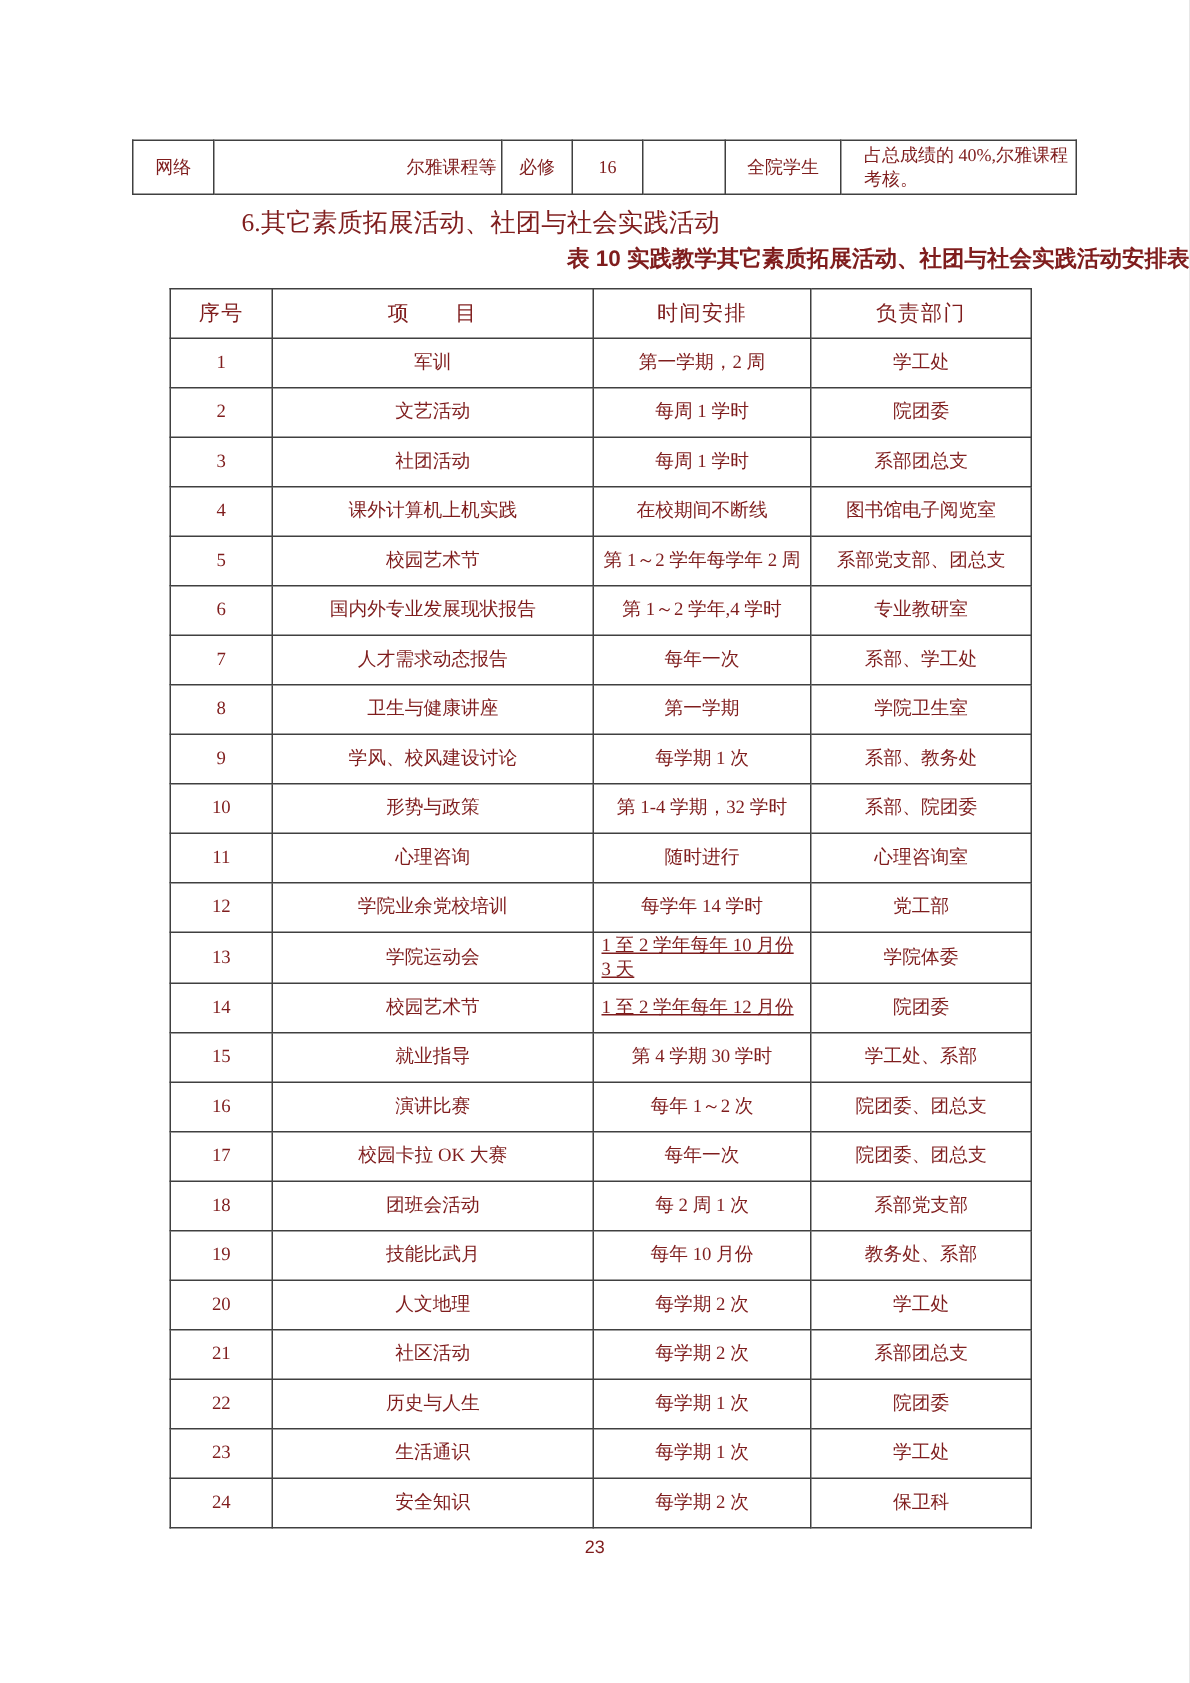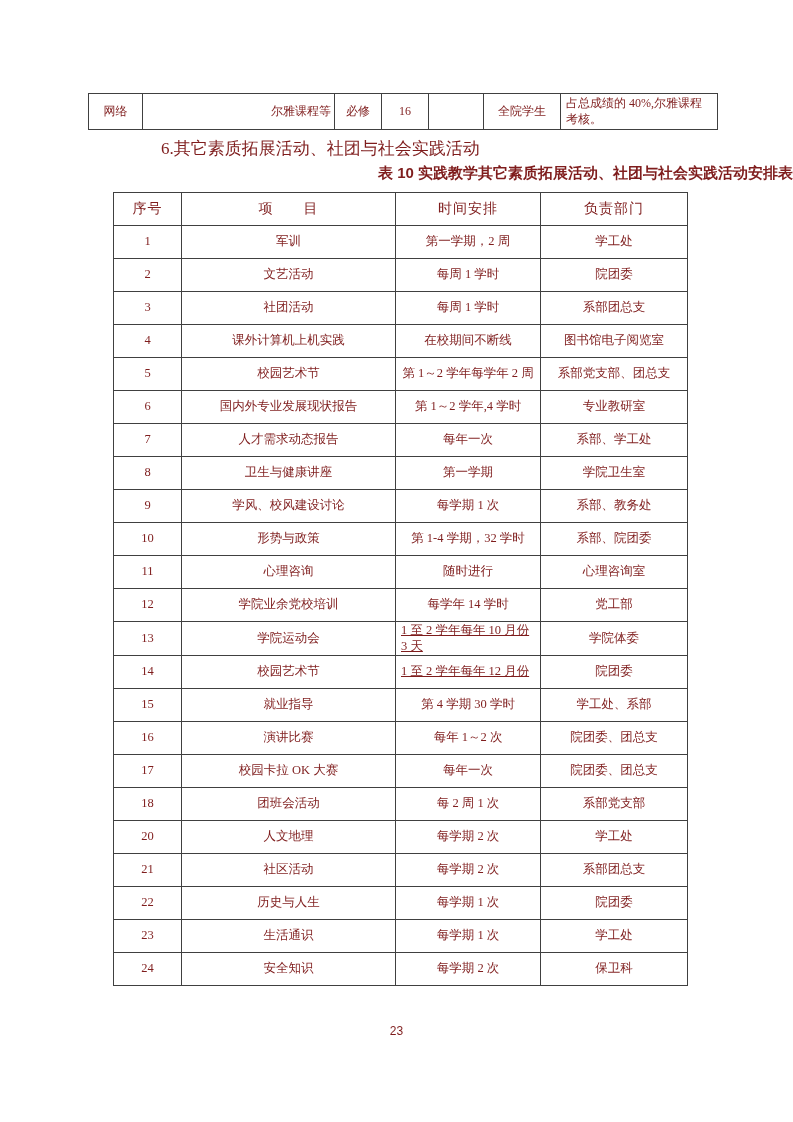--- a/index.html
+++ b/index.html
@@ -23,21 +23,21 @@
     text-align:center;
     vertical-align:middle;
     padding:1px 3px;
     overflow:hidden;
     font-weight:normal;
   }
   
   .top-table { left:88px; top:93px; width:629px; font-size:12px; }
   .top-table td { height:33px; line-height:1.3; }
   .top-table td.cell-left { text-align:right; padding-left:8px; }
-  .top-table td.cell-note { text-align:left; padding-left:5px; padding-right:4px; }
+  .top-table td.cell-note { text-align:left; padding-left:15px; padding-right:4px; }
   
   .section-heading {
     position:absolute; left:145px; top:139px;
     font-size:17px; line-height:20px;margin-left:16px;
   }
   
   .table-title {
     position:absolute; left:0; top:162px; width:793px;
     text-align:right; font-weight:bold; font-size:15px; line-height:21px;
     font-family:"Liberation Sans", sans-serif;
@@ -206,20 +206,26 @@
           <td>每年一次</td>
           <td>院团委、团总支</td>
         </tr>
         <tr>
           <td>18</td>
           <td>团班会活动</td>
           <td>每 2 周 1 次</td>
           <td>系部党支部</td>
         </tr>
         <tr>
+          <td>19</td>
+          <td>技能比武月</td>
+          <td>每年 10 月份</td>
+          <td>教务处、系部</td>
+        </tr>
+        <tr>
           <td>20</td>
           <td>人文地理</td>
           <td>每学期 2 次</td>
           <td>学工处</td>
         </tr>
         <tr>
           <td>21</td>
           <td>社区活动</td>
           <td>每学期 2 次</td>
           <td>系部团总支</td>

